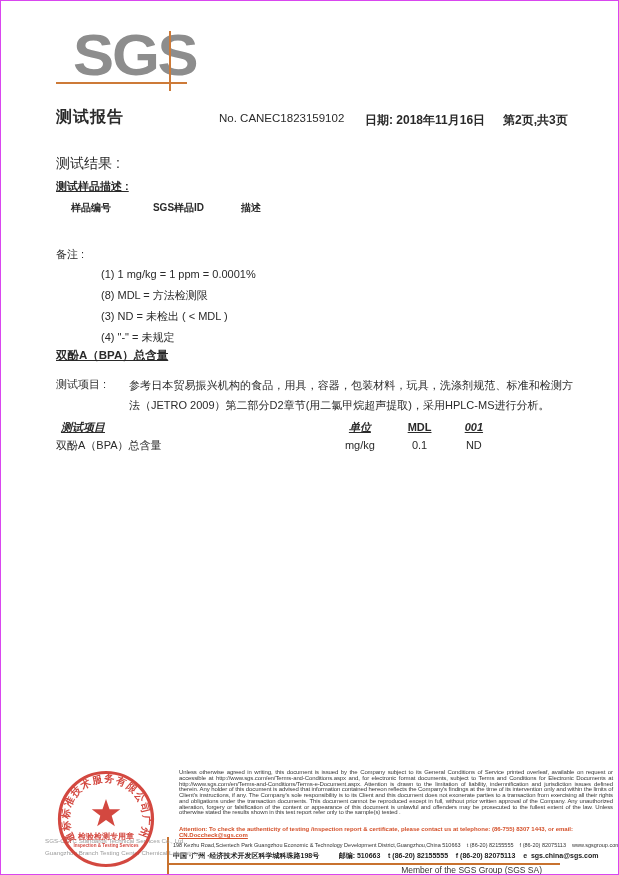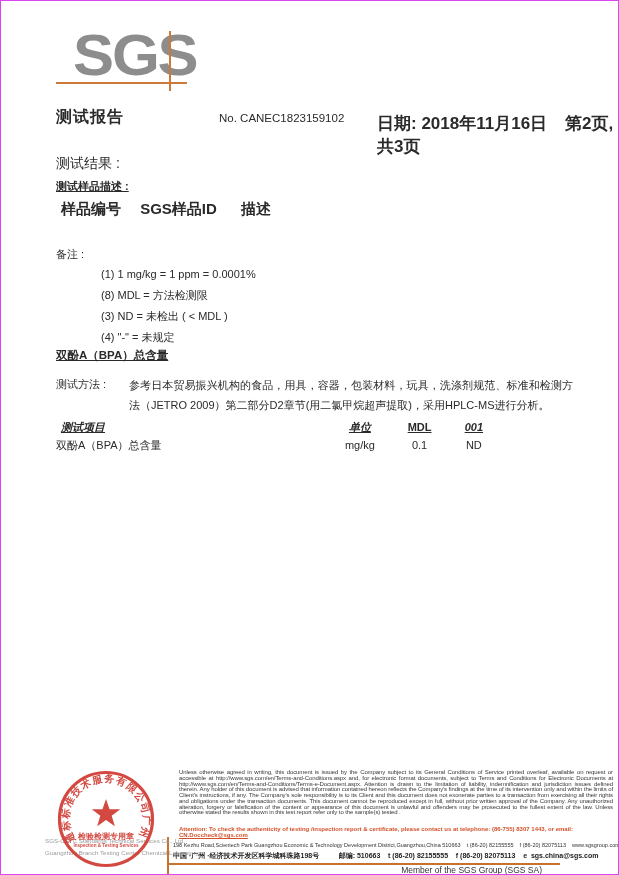--- a/index.html
+++ b/index.html
@@ -10,27 +10,27 @@
     margin:0 auto;
   }
   
   .logo-text{position:absolute;left:72px;top:26px;font-size:57px;line-height:57px;
     font-weight:bold;color:#8d8d8d;letter-spacing:-2px;transform:scaleX(1.08);transform-origin:left;}
   .logo-vline{position:absolute;left:168px;top:30px;width:2px;height:60px;background:#cd7a38;}
   .logo-hline{position:absolute;left:55px;top:81px;width:131px;height:2px;background:#cd7a38;}
   
   .report-title{position:absolute;left:55px;top:106px;font-size:16px;font-weight:bold;letter-spacing:1px;}
   .report-no{position:absolute;left:218px;top:111px;font-size:11.5px;font-weight:normal;}
-  .date-block{position:absolute;left:376px;top:111px;font-size:17px;font-weight:bold;}
+  .date-block{position:absolute;left:364px;top:111px;font-size:12px;font-weight:bold;}
   .date-block span{margin-right:0;}
   .page-info{margin-left:18px;}
   .results-label{position:absolute;left:55px;top:146px;font-size:14px;margin-top:8px;}
   .sample-desc-title{position:absolute;left:55px;top:178px;font-size:11px;font-weight:bold;text-decoration:underline;}
   
-  .sample-table{position:absolute;left:55px;top:199px;font-size:15px;border-collapse:collapse;}
+  .sample-table{position:absolute;left:55px;top:199px;font-size:10px;border-collapse:collapse;}
   .sample-table td{padding:0 0 4px 0;height:16px;vertical-align:middle;}
   .sample-table .c1{width:70px;text-align:center;}
   .sample-table .c2{width:105px;text-align:center;}
   .sample-table .c3{padding-left:10px;text-align:left;}
   .sample-table .hdr td{font-weight:bold;}
   
   .notes-label{position:absolute;left:55px;top:246px;font-size:11px;}
   .notes-list{position:absolute;left:100px;top:263px;font-size:11px;line-height:21px;}
   
   .bpa-title{position:absolute;left:55px;top:347px;font-size:11.5px;font-weight:bold;text-decoration:underline;}
@@ -94,21 +94,21 @@
 
   <div class="notes-label">备注 :</div>
   <div class="notes-list">
     <div>(1) 1 mg/kg = 1 ppm = 0.0001%</div>
     <div>(8) MDL = 方法检测限</div>
     <div>(3) ND = 未检出 ( &lt; MDL )</div>
     <div>(4) "-" = 未规定</div>
   </div>
 
   <div class="bpa-title">双酚A（BPA）总含量</div>
-  <div class="method-label">测试方法 :</div>
+  <div class="method-label">测试项目 :</div>
   <div class="method-text">参考日本贸易振兴机构的食品，用具，容器，包装材料，玩具，洗涤剂规范、标准和检测方法（JETRO 2009）第二部分D2章节(用二氯甲烷超声提取)，采用HPLC-MS进行分析。</div>
 
   <table class="res-table">
     <tbody>
         <tr class="hdr">
       <td class="item"><span>测试项目</span></td>
       <td class="unit"><span>单位</span></td>
       <td class="mdl"><span>MDL</span></td>
       <td class="s001"><span>001</span></td>
     </tr>

